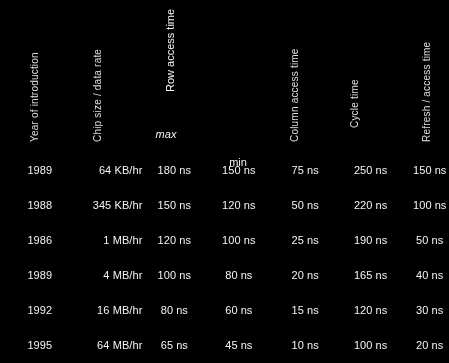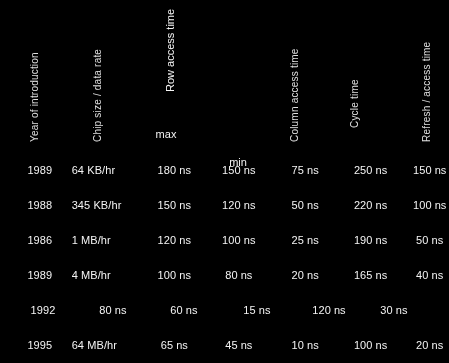--- a/index.html
+++ b/index.html
@@ -52,21 +52,21 @@
   }
 
   
   .subhead{
     position:absolute;
     top:128px;
     font-size:11px;
     color:#f2f2f2;
     text-align:center;
   }
-  .sub-max{left:140px;width:52px;}
+  .sub-max{left:140px;width:52px;font-style:italic;}
   .sub-min{left:212px;width:52px;margin-top:28px;}
 
   
   .rows{
     position:absolute;
     left:0;top:152px;
     width:449px;
     padding-left:8px;
   }
   .row{
@@ -74,21 +74,21 @@
     height:35px;
     align-items:center;
   }
   .cell{
     font-size:11px;
     color:#f4f4f4;
     white-space:nowrap;
     letter-spacing:.1px;
   }
   .c-year{width:70px;text-align:center;}
-  .c-size{width:78px;text-align:left;}
+  .c-size{width:78px;text-align:right;}
   .c-max {width:70px;text-align:center;}
   .c-min {width:72px;text-align:center;}
   .c-col {width:74px;text-align:center;}
   .c-cyc {width:70px;text-align:center;}
   .c-ref {width:60px;text-align:center;}
   .u{padding-left:3px;}
 </style>
 </head>
 <body>
 
@@ -143,20 +143,21 @@
       <div class="cell c-size">4 MB/hr</div>
       <div class="cell c-max"><span>100</span><span class="u">ns</span></div>
       <div class="cell c-min"><span>80</span><span class="u">ns</span></div>
       <div class="cell c-col"><span>20</span><span class="u">ns</span></div>
       <div class="cell c-cyc"><span>165</span><span class="u">ns</span></div>
       <div class="cell c-ref"><span>40</span><span class="u">ns</span></div>
     </div>
 
     <div class="row">
       <div class="cell c-year">1992</div>
+      <div class="cell c-size">16 MB/hr</div>
       <div class="cell c-max"><span>80</span><span class="u">ns</span></div>
       <div class="cell c-min"><span>60</span><span class="u">ns</span></div>
       <div class="cell c-col"><span>15</span><span class="u">ns</span></div>
       <div class="cell c-cyc"><span>120</span><span class="u">ns</span></div>
       <div class="cell c-ref"><span>30</span><span class="u">ns</span></div>
     </div>
 
     <div class="row">
       <div class="cell c-year">1995</div>
       <div class="cell c-size">64 MB/hr</div>

